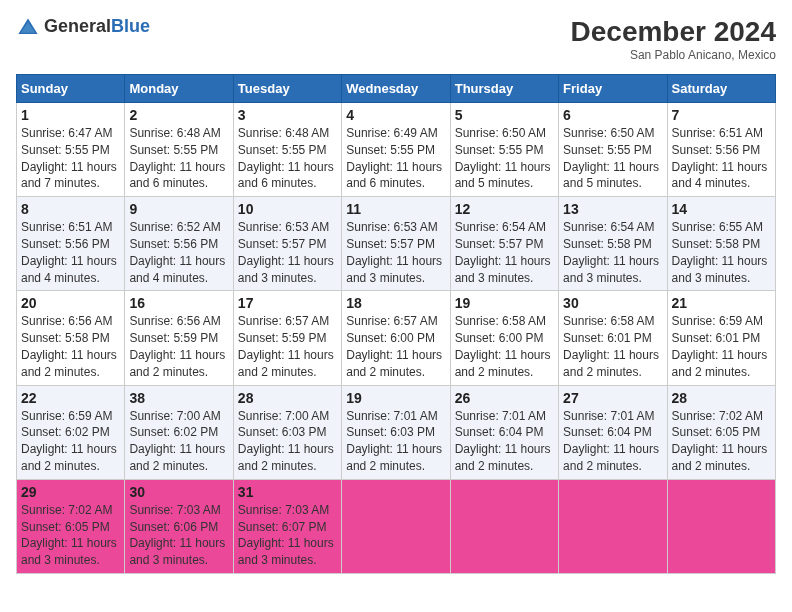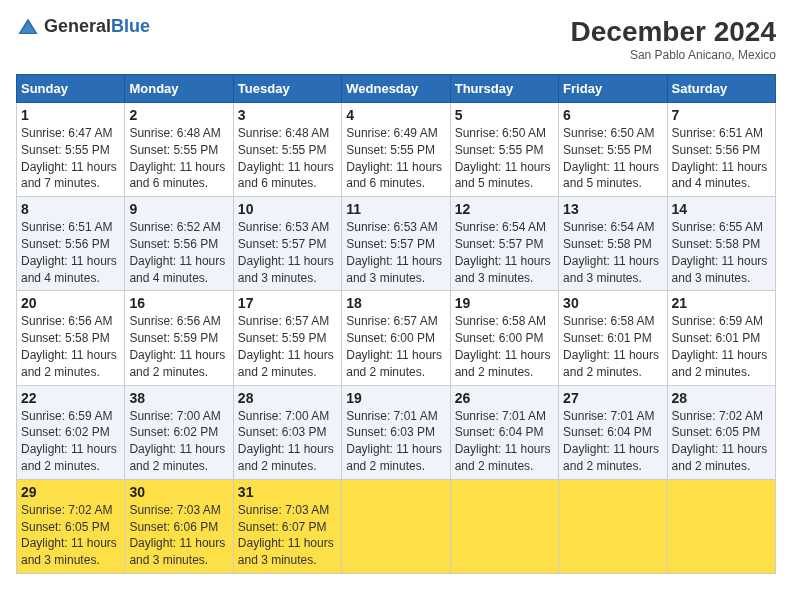--- a/index.html
+++ b/index.html
@@ -72,21 +72,21 @@
     .empty-cell {
       background: #f9f9f9;
     }
     .row-even td {
       background: #f0f4fa;
     }
     .row-odd td {
       background: #fff;
     }
     .last-row td {
-      background: #fde047;
+      background: #ec4899;
     }
   </style>
 </head>
 <body>
 
 <div class="header">
   <div class="logo">
     <svg class="logo-icon" viewBox="0 0 40 40" xmlns="http://www.w3.org/2000/svg">
       <polygon points="20,4 36,30 4,30" fill="#2a6db5"></polygon>
       <polygon points="20,10 32,28 8,28" fill="#5a9fd4" opacity="0.5"></polygon>

